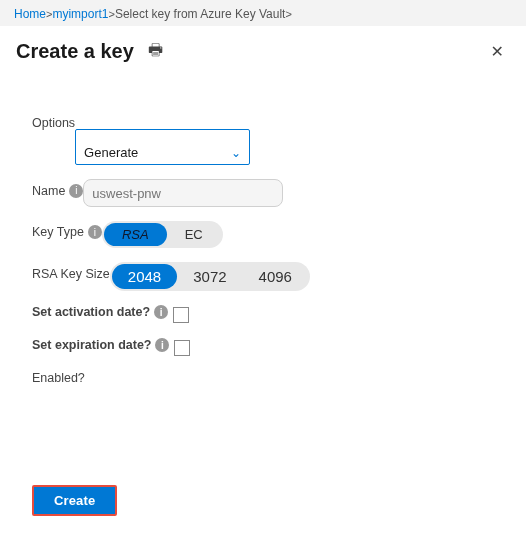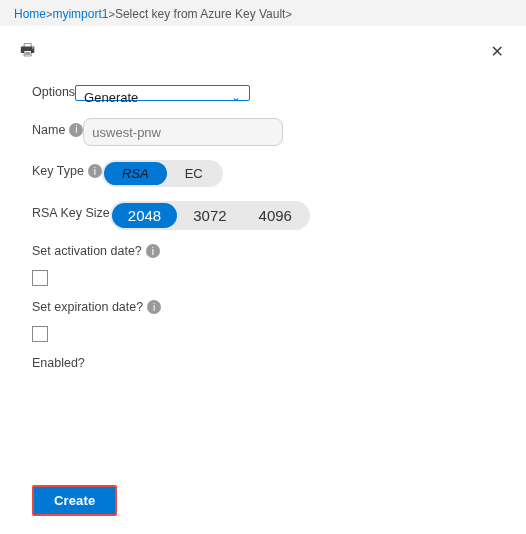--- a/index.html
+++ b/index.html
@@ -89,31 +89,32 @@
       font-size: 10px;
       display: inline-flex;
       align-items: center;
       justify-content: center;
       cursor: pointer;
       font-style: normal;
     }
     .field-group { display: flex; flex-direction: row; }
     .dropdown-select {
       width: 175px;
-      height: 16px;
+      height: 36px;
       border: 1.5px solid #0078d4;
       border-radius: 2px;
       padding: 4px 8px;
       font-size: 13px;
       color: #1a1a1a;
       background: #fff;
       display: flex;
-      align-items: flex-start;
+      align-items: flex-end;
       justify-content: space-between;
       cursor: pointer;
+      margin-top: 44px;
     }
     .dropdown-select .chevron {
       color: #0078d4;
       font-size: 12px;
     }
     .name-input {
       width: 200px;
       height: 28px;
       border: 1px solid #d0d0d0;
       background: #f5f5f5;
@@ -166,22 +167,23 @@
       cursor: pointer;
       color: #333;
     }
     .keysize-btn.active {
       background: #0078d4;
       color: #fff;
     }
     
     .checkbox-row {
       display: flex;
-      flex-direction: column;
+      flex-direction: row;
       gap: 5px;
+      font-weight: bold;
     }
     .checkbox-field {
       width: 16px;
       height: 16px;
       border: 1.5px solid #888;
       background: #fff;
       display: inline-block;
       cursor: pointer;
       margin-top: 2px;
     }
@@ -209,20 +211,21 @@
   <div class="breadcrumb-bar">
     <a>Home</a>
     <span class="sep">&gt;</span>
     <a>myimport1</a>
     <span class="sep">&gt;</span>
     <span class="last">Select key from Azure Key Vault</span>
     <span class="sep">&gt;</span>
   </div>
 
   <div class="header-row">
+    <span class="page-title">Create a key</span>
     <span class="print-icon">🖶</span>
     <span class="close-icon">✕</span>
   </div>
 
   <div class="form-body">
 
     <div class="field-group">
       <div class="field-label">
         <span>Options</span>
       </div>

